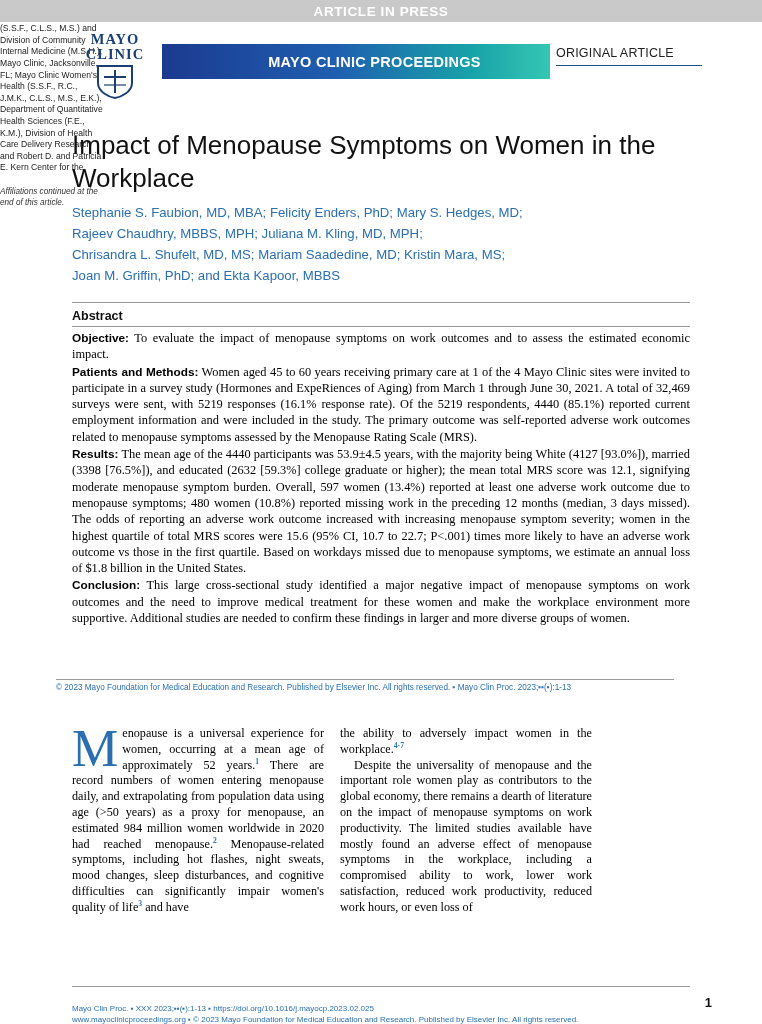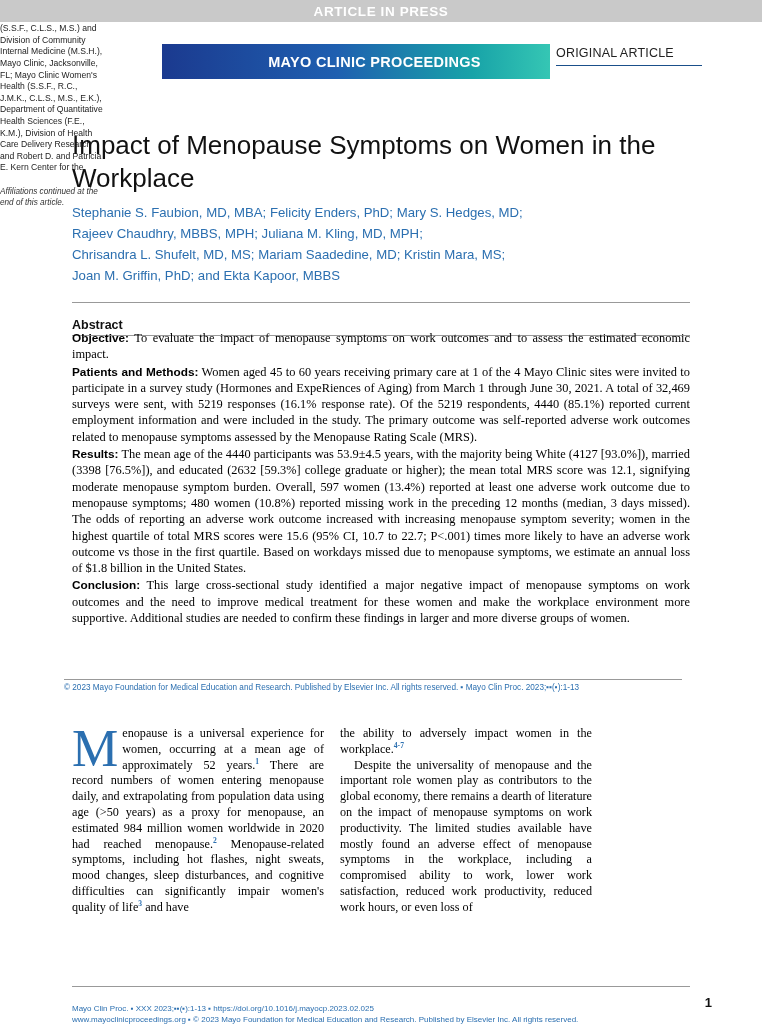--- a/index.html
+++ b/index.html
@@ -129,21 +129,21 @@
   .authors div { white-space: nowrap; }
 
   
   .abstract-head {
     position: absolute;
     top: 302px;
     left: 72px;
     width: 618px;
     border-top: 0.8px solid #999;
     border-bottom: 0.8px solid #999;
-    padding: 15px 0 3px 0;
+    padding: 6px 0 3px 0;
     font-family: "Liberation Sans", sans-serif;
     font-weight: bold;
     font-size: 12.5px;
     color: #111;
   }
   .abstract-body {
     position: absolute;
     top: 330px;
     left: 72px;
     width: 618px;
@@ -152,21 +152,21 @@
     line-height: 16.3px;
     text-align: justify;
     color: #000;
   }
   .abstract-body p { margin: 0 0 1px 0; }
   .abstract-body b { font-family: "Liberation Sans", sans-serif; font-size: 11.8px; }
 
   .copyright {
     position: absolute;
     top: 679px;
-    left: 64px;
+    left: 56px;
     width: 618px;
     border-top: 0.8px solid #999;
     padding-top: 3px;
     font-family: "Liberation Sans", sans-serif;
     font-size: 8.2px;
     color: #2b6fb0;
   }
 
   
   .col {
@@ -234,20 +234,32 @@
 </style>
 </head>
 <body>
 
 <div class="aip-bar">
   <span class="aip-text">ARTICLE IN PRESS</span>
 </div>
 
 <div class="masthead">
 
+  <div class="mayo-logo">
+    <div class="l1">MAYO</div>
+    <div class="l2">CLINIC</div>
+    <div class="shield">
+      <svg width="38" height="34" viewBox="0 0 38 34">
+        <path d="M2,1 L36,1 L36,18 C36,27 25,32 19,33 C13,32 2,27 2,18 Z" fill="none" stroke="#1b3f73" stroke-width="2"></path>
+        <path d="M19,5 L19,28" stroke="#1b3f73" stroke-width="2"></path>
+        <path d="M8,12 L30,12" stroke="#1b3f73" stroke-width="2"></path>
+        <path d="M8,20 L30,20" stroke="#1b3f73" stroke-width="1.2"></path>
+      </svg>
+    </div>
+  </div>
 
   <div class="proc-banner">
     <span class="ptext">MAYO CLINIC PROCEEDINGS</span>
   </div>
 
   <div class="orig-article">
     <div class="oa-text">ORIGINAL ARTICLE</div>
     <div class="oa-rule"></div>
   </div>
 </div>

